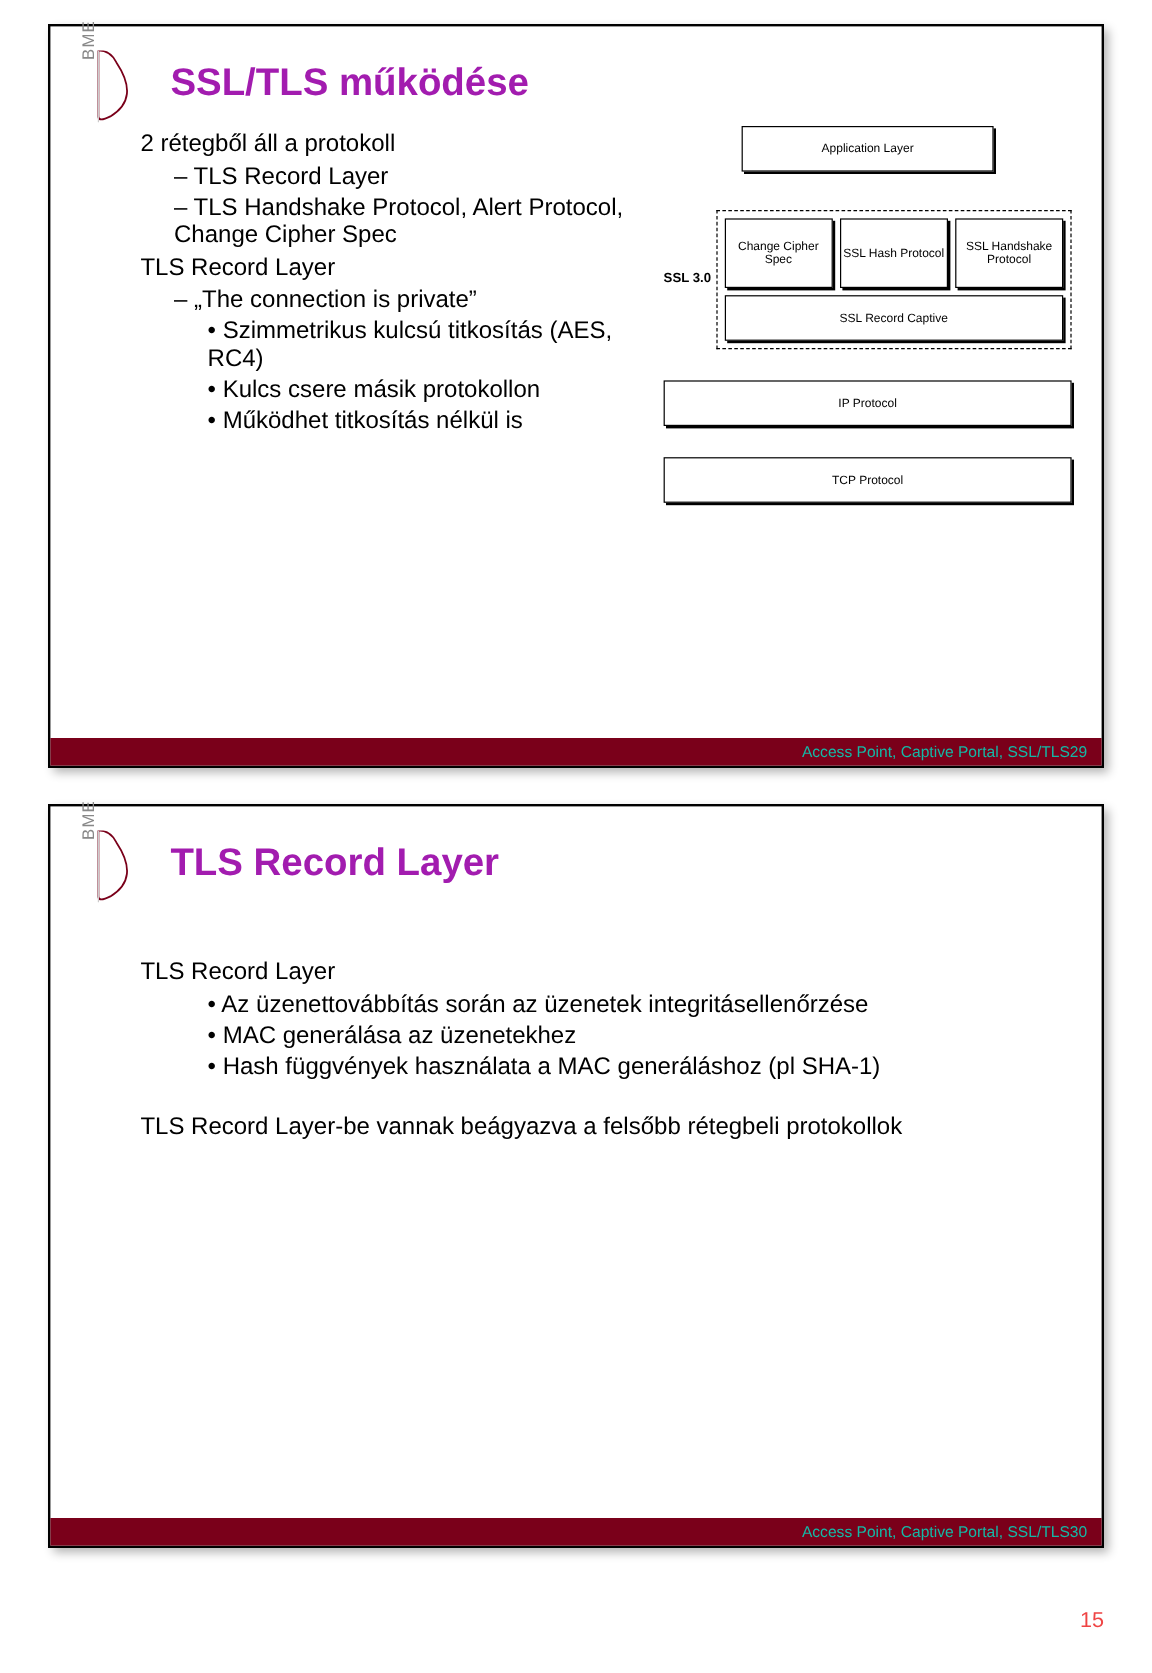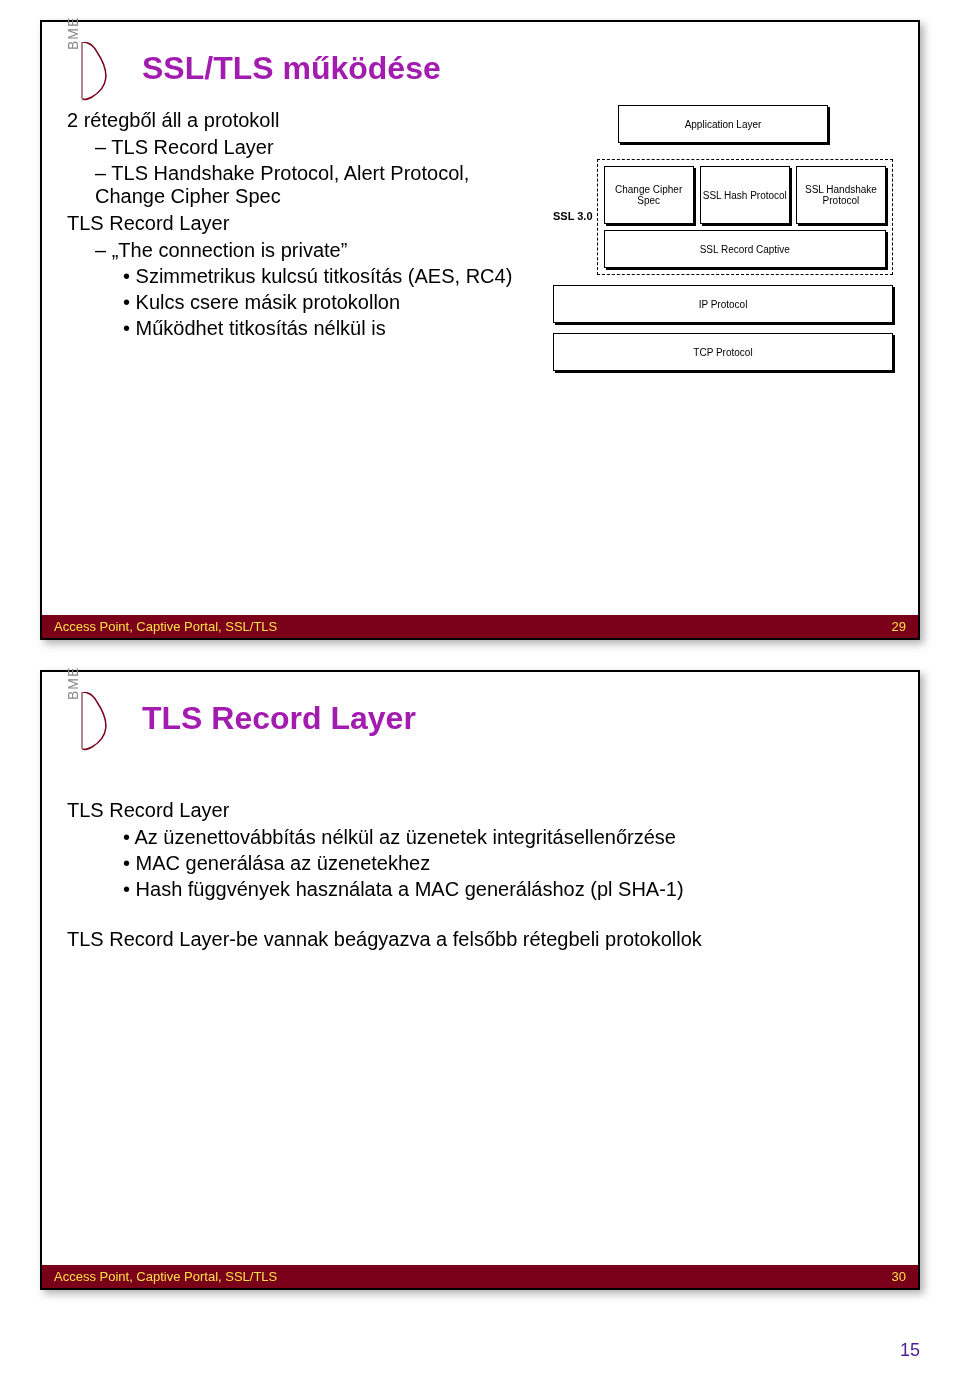--- a/index.html
+++ b/index.html
@@ -56,20 +56,21 @@
     color: #a21caf;
     font-size: 32px;
     font-weight: bold;
     margin: 8px 0 18px 0;
   }
   .slide-body {
     display: flex;
     gap: 15px;
     font-size: 20px;
     color: #000;
+    margin-left: 50px;
   }
   .text-col {
     flex: 1;
   }
   .diagram-col {
     width: 340px;
     flex-shrink: 0;
   }
   .lvl0 { margin: 4px 0 4px 0; }
   .lvl1 { margin: 3px 0 3px 28px; }
@@ -77,25 +78,25 @@
   .dash::before { content: "– "; }
   .bullet-dot::before { content: "• "; }
   .quote::before { content: "„"; }
   .quote::after { content: "\201D"; }
   .footer {
     position: absolute;
     left: 0;
     right: 0;
     bottom: 0;
     background: #7a001a;
-    color: #fde047;
+    color: #14b8a6;
     font-size: 13px;
     padding: 4px 12px;
     display: flex;
-    justify-content: space-between;
+    justify-content: flex-end;
   }
   .diagram {
     width: 100%;
   }
   .dbox {
     border: 1px solid #000;
     background: #fff;
     box-shadow: 2px 2px 0 #000;
     font-size: 10px;
     text-align: center;
@@ -108,25 +109,25 @@
     border: 1px dashed #000;
     padding: 6px;
   }
   .row3 {
     display: flex;
     gap: 6px;
     margin-bottom: 6px;
   }
   .row3 .dbox { flex: 1; height: 48px; }
   .widebox { height: 28px; }
-  .stack { display: flex; flex-direction: column; gap: 10px; }
+  .stack { display: flex; flex-direction: column; gap: 26px; }
   .pagenum {
     text-align: right;
     font-size: 18px;
-    color: #4c1d95;
+    color: #ef4444;
     padding: 10px 40px 20px 0;
   }
   .ssl30 {
     font-size: 11px;
     font-weight: bold;
     text-align: left;
     margin-bottom: 2px;
   }
   .diagram-wrap {
     display: flex;
@@ -197,21 +198,21 @@
           <path d="M5 0 L5 55 Q5 60 15 55 Q40 40 20 10 Q15 0 5 0 Z" fill="none" stroke="#7a001a" stroke-width="1.5"></path>
           <path d="M5 0 L5 60" stroke="#ccc" stroke-width="1"></path>
         </svg>
       </div>
       <div class="slide-title">TLS Record Layer</div>
     </div>
 
     <div class="slide-body" style="display:block;">
       <div style="height:40px;"></div>
       <div class="lvl0">TLS Record Layer</div>
-      <div class="lvl2 bullet-dot">Az üzenettovábbítás nélkül az üzenetek integritásellenőrzése</div>
+      <div class="lvl2 bullet-dot">Az üzenettovábbítás során az üzenetek integritásellenőrzése</div>
       <div class="lvl2 bullet-dot">MAC generálása az üzenetekhez</div>
       <div class="lvl2 bullet-dot">Hash függvények használata a MAC generáláshoz (pl SHA-1)</div>
       <div style="height:20px;"></div>
       <div class="lvl0">TLS Record Layer-be vannak beágyazva a felsőbb rétegbeli protokollok</div>
     </div>
 
     <div class="footer">
       <span>Access Point, Captive Portal, SSL/TLS</span>
       <span>30</span>
     </div>

